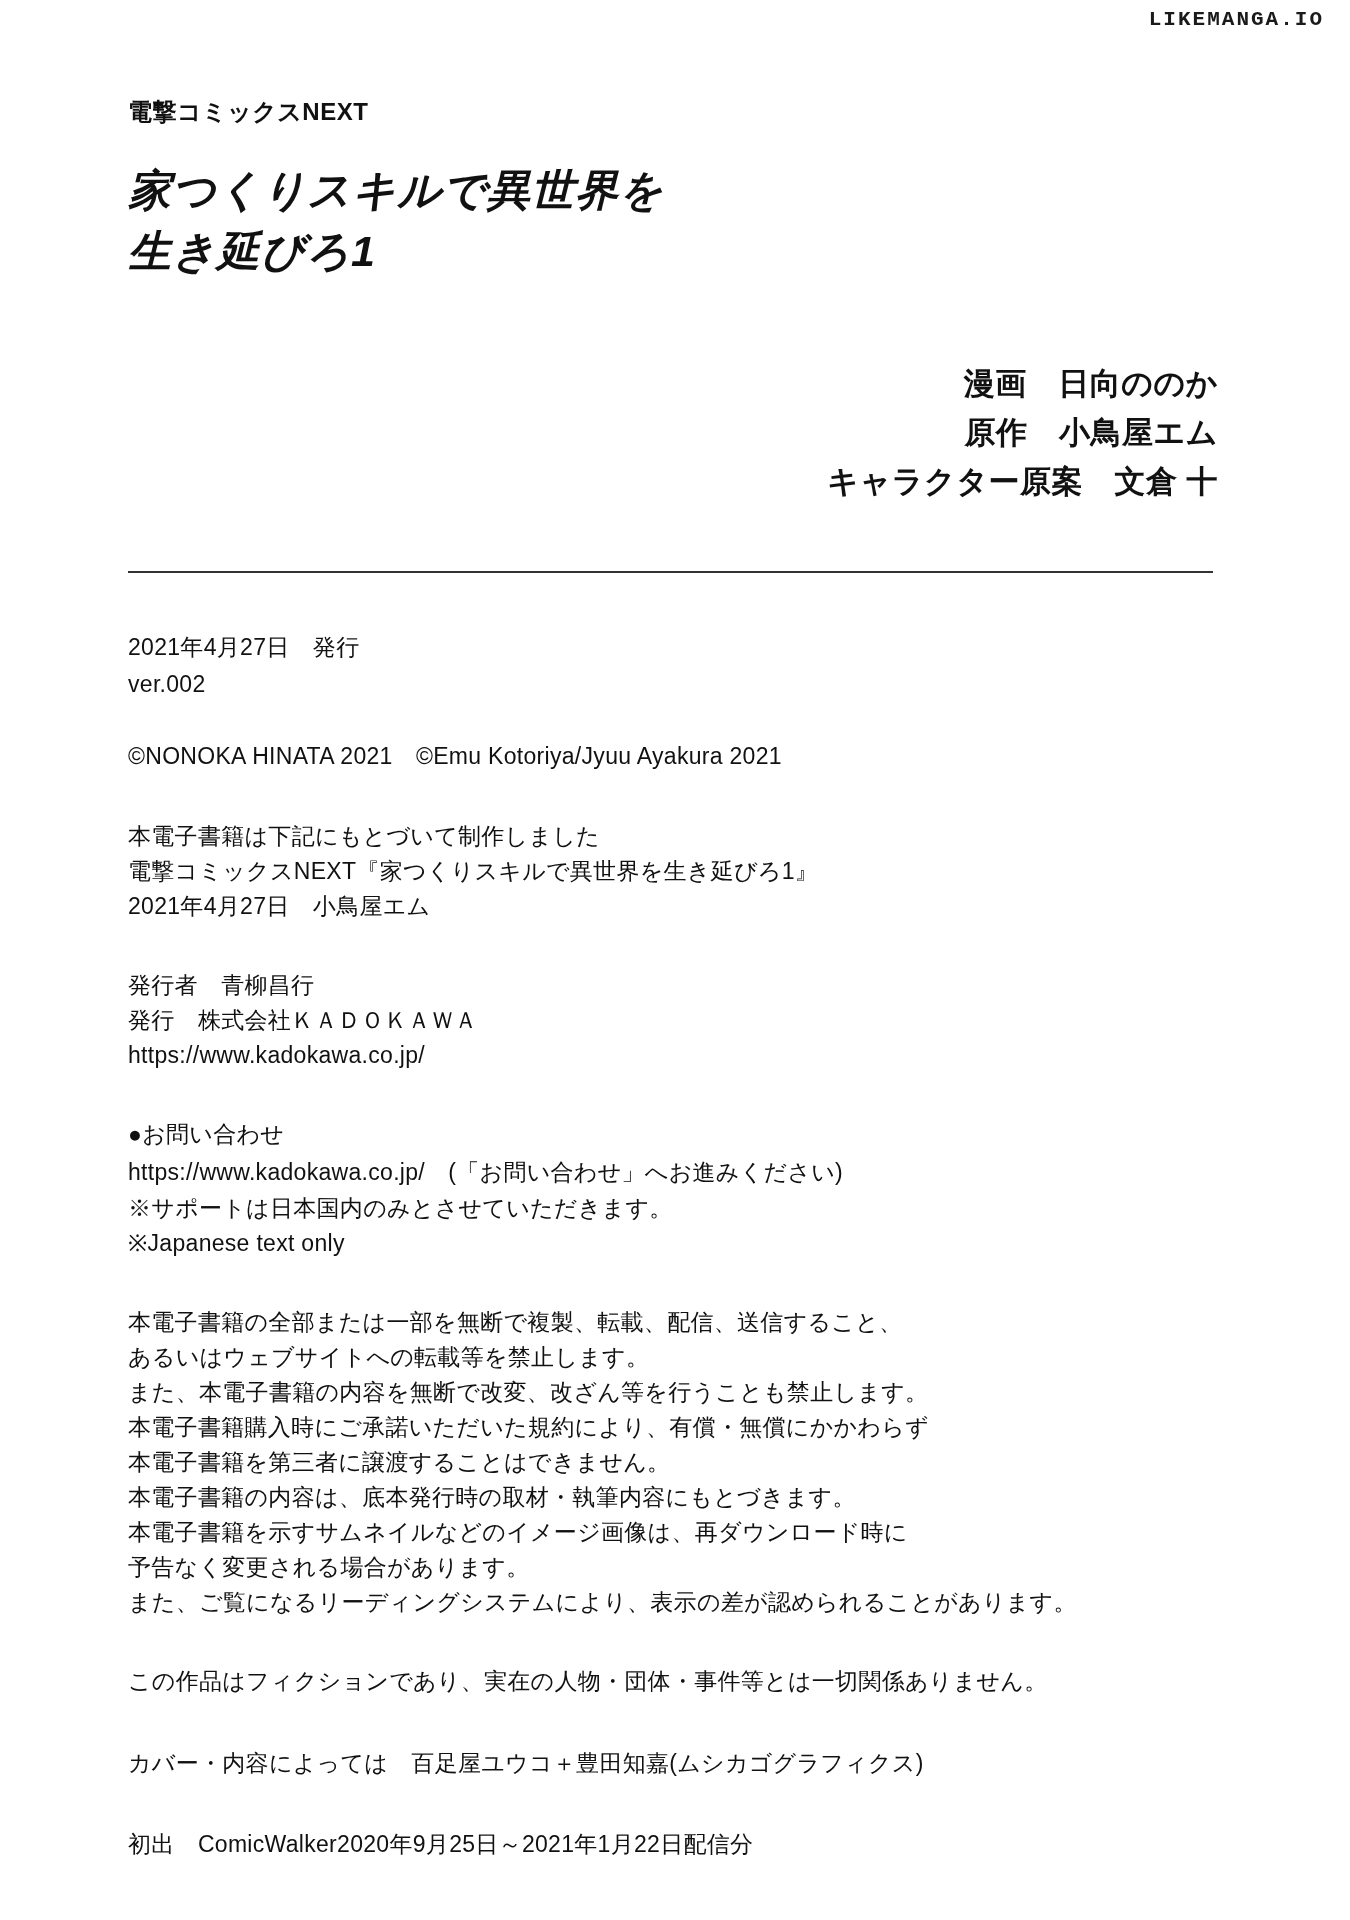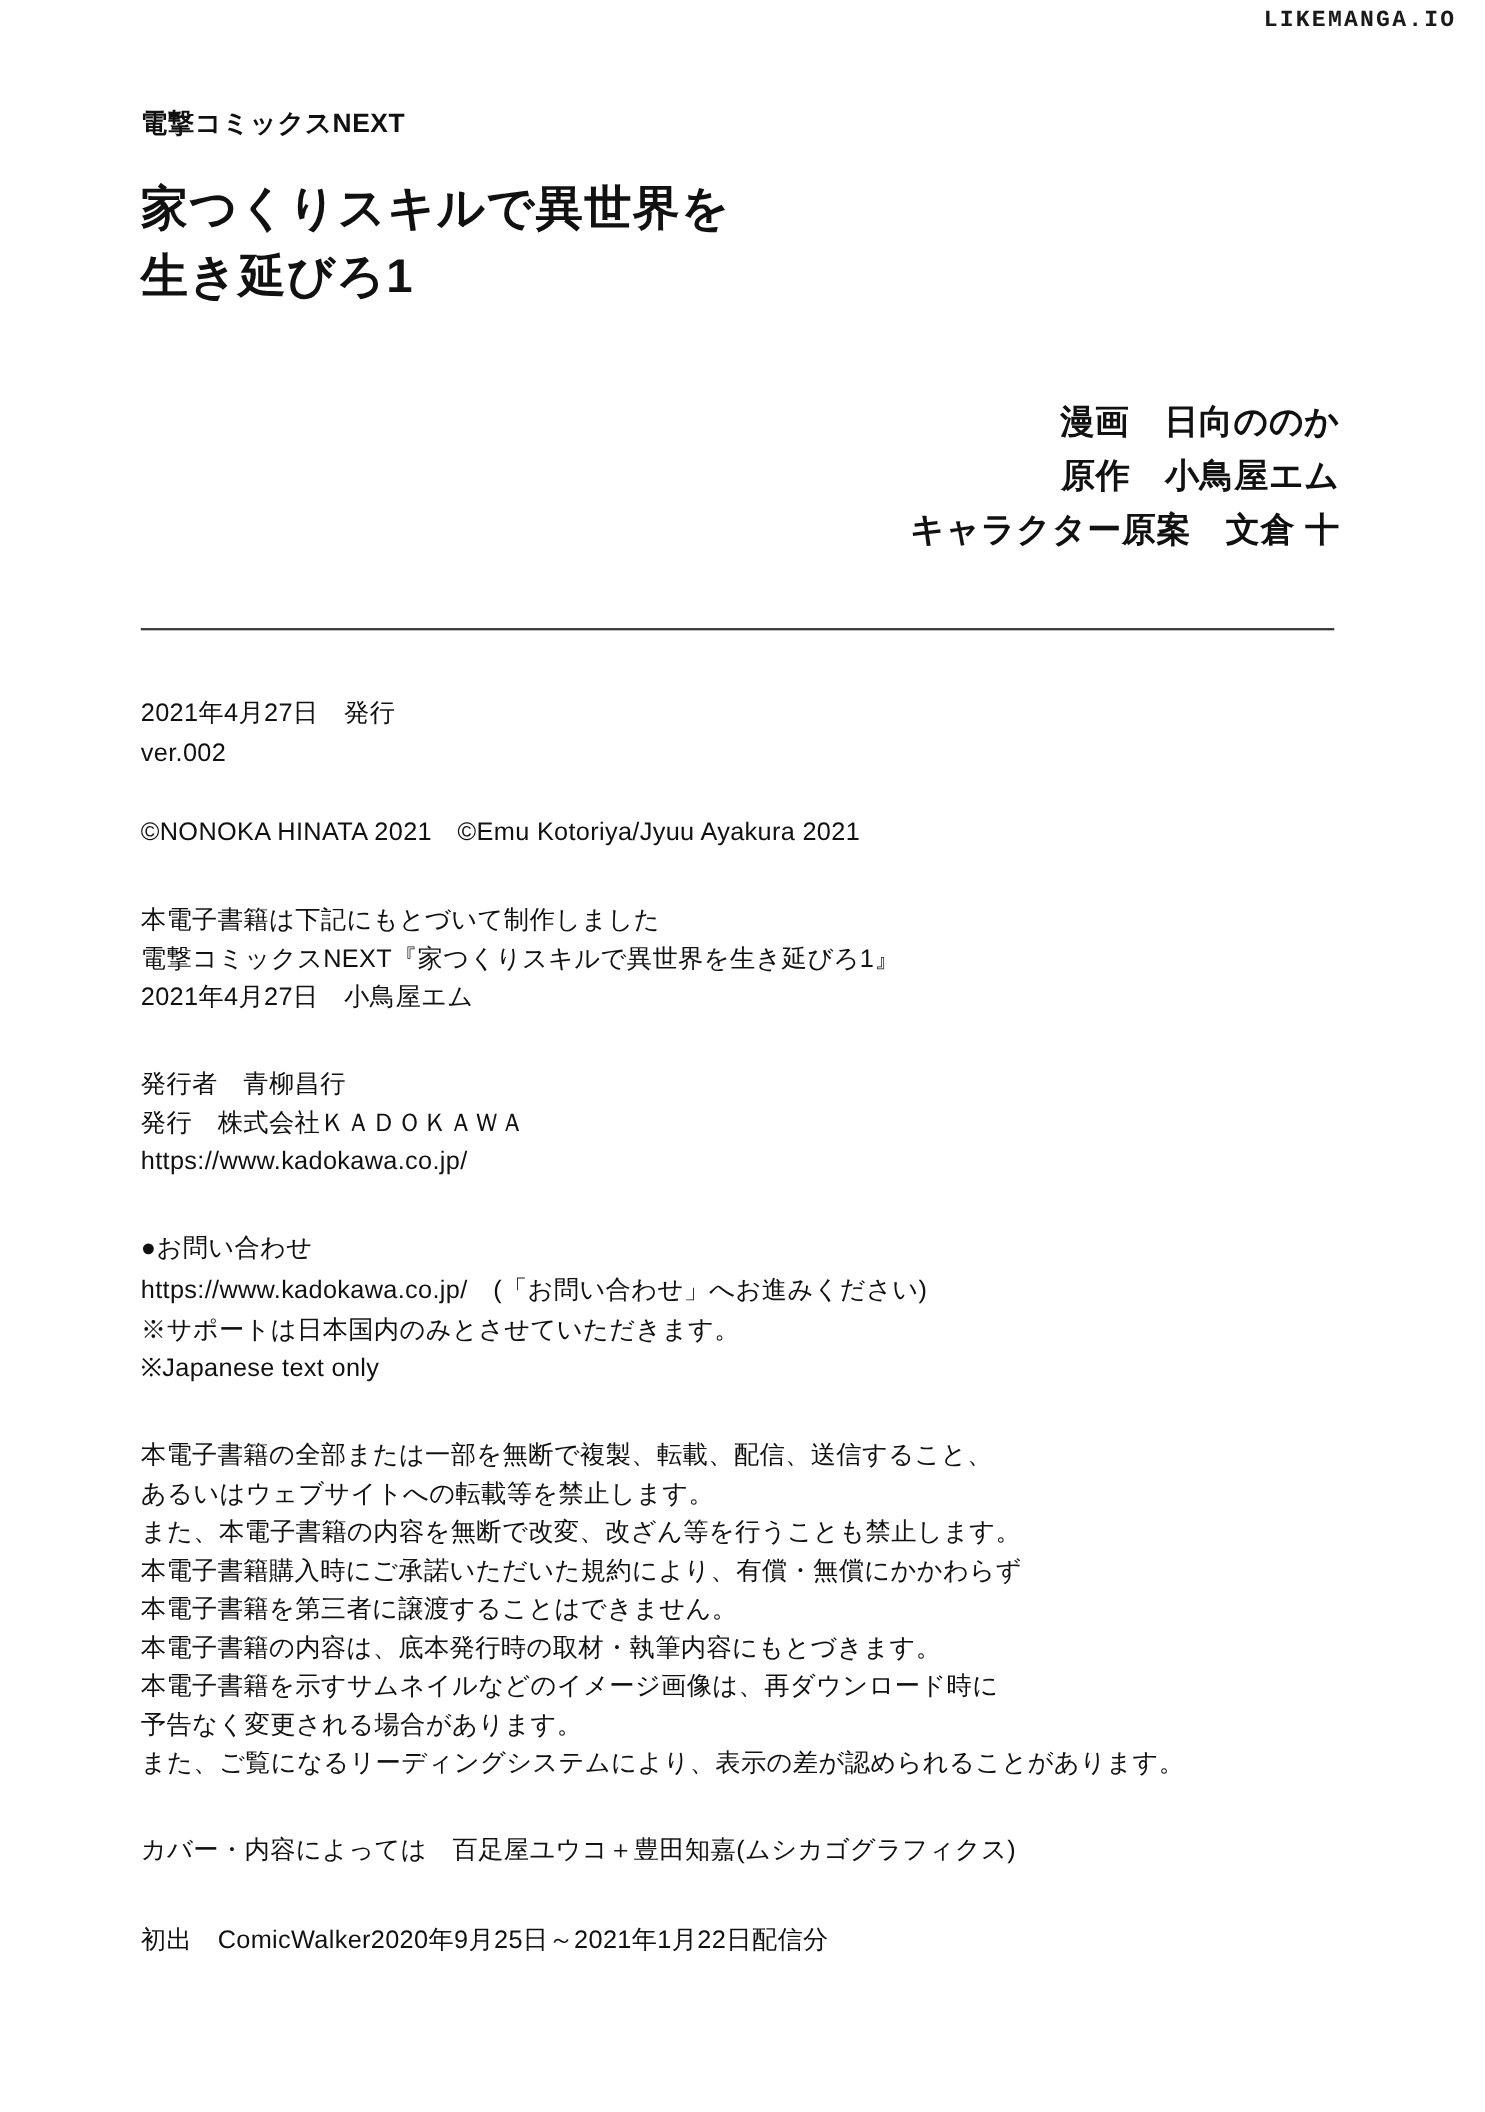--- a/index.html
+++ b/index.html
@@ -36,20 +36,21 @@
     font-weight: bold;
     letter-spacing: 0.5px;
     margin: 0 0 32px 0;
   }
   .book-title {
     font-size: 43px;
     font-weight: bold;
     line-height: 1.42;
     letter-spacing: 1px;
     margin: 0 0 78px 0;
+    font-style: italic;
   }
   .credits {
     margin: 0 0 64px 0;
   }
   .credit-line {
     font-size: 31px;
     font-weight: bold;
     line-height: 1.58;
     letter-spacing: 0.5px;
     text-align: right;
@@ -127,20 +128,23 @@
     <div class="line tight">あるいはウェブサイトへの転載等を禁止します。</div>
     <div class="line tight">また、本電子書籍の内容を無断で改変、改ざん等を行うことも禁止します。</div>
     <div class="line tight">本電子書籍購入時にご承諾いただいた規約により、有償・無償にかかわらず</div>
     <div class="line tight">本電子書籍を第三者に譲渡することはできません。</div>
     <div class="line tight">本電子書籍の内容は、底本発行時の取材・執筆内容にもとづきます。</div>
     <div class="line tight">本電子書籍を示すサムネイルなどのイメージ画像は、再ダウンロード時に</div>
     <div class="line tight">予告なく変更される場合があります。</div>
     <div class="line tight">また、ご覧になるリーディングシステムにより、表示の差が認められることがあります。</div>
   </div>
 
+  <div class="block gap-lg">
+    <div class="line">この作品はフィクションであり、実在の人物・団体・事件等とは一切関係ありません。</div>
+  </div>
 
   <div class="block gap-lg">
     <div class="line">カバー・内容によっては　百足屋ユウコ＋豊田知嘉(ムシカゴグラフィクス)</div>
   </div>
 
   <div class="block">
     <div class="line">初出　ComicWalker2020年9月25日～2021年1月22日配信分</div>
   </div>
 
 </div>

